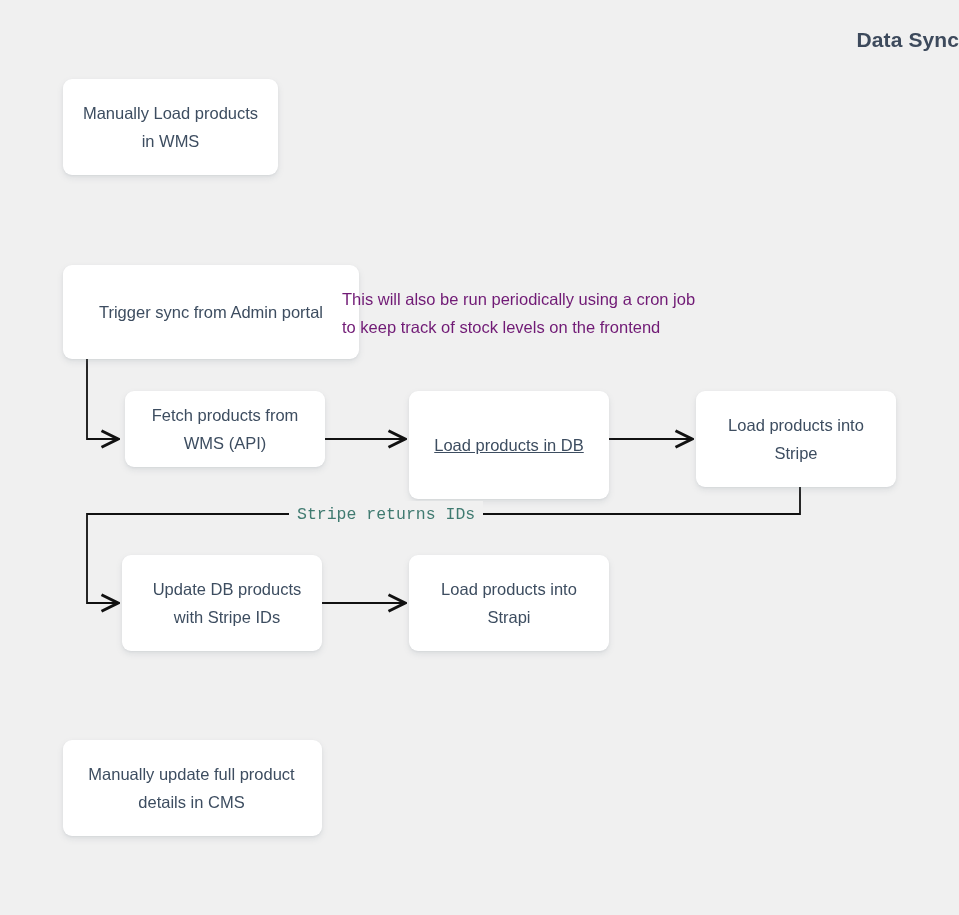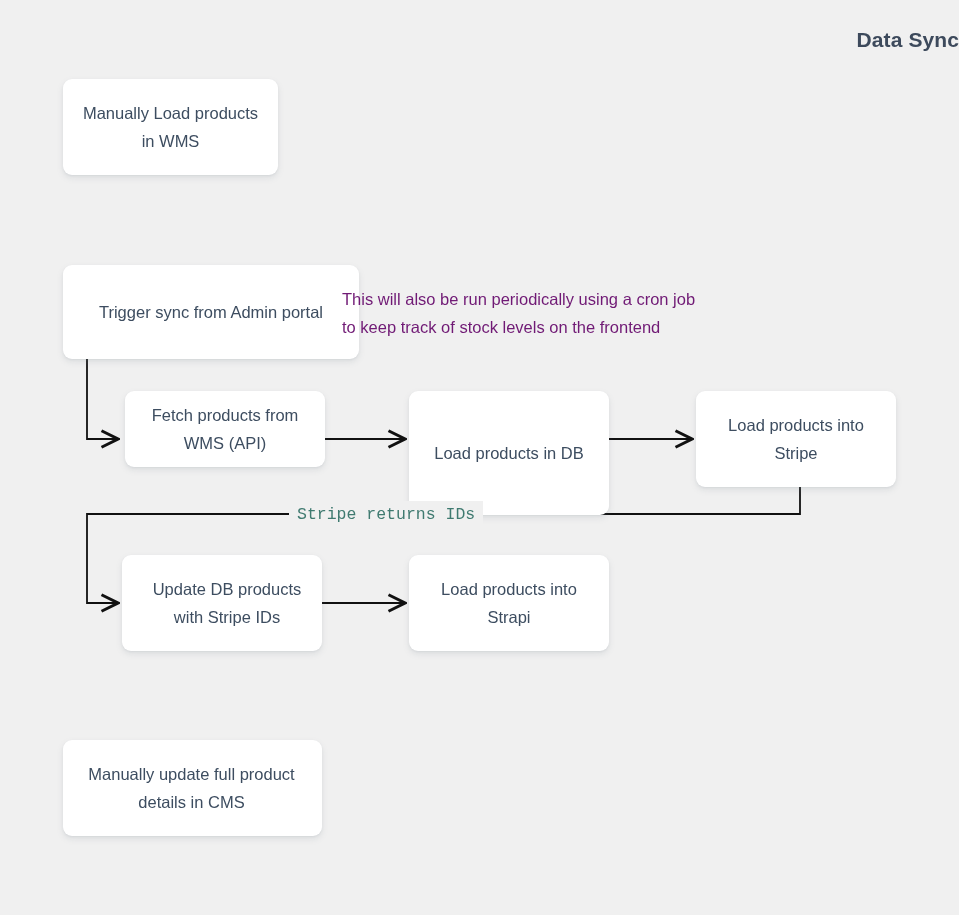--- a/index.html
+++ b/index.html
@@ -103,21 +103,21 @@
   </div>
 
   <div class="node" style="left:63px;top:265px;width:296px;height:94px;">
     <span>Trigger sync from Admin portal</span>
   </div>
 
   <div class="node" style="left:109px;top:391px;width:200px;height:76px;margin-left:16px;">
     <span>Fetch products from WMS (API)</span>
   </div>
 
-  <div class="node" style="left:409px;top:391px;width:200px;height:124px;">
+  <div class="node" style="left:409px;top:391px;width:200px;height:108px;text-decoration:underline;">
     <span>Load products in DB</span>
   </div>
 
   <div class="node" style="left:696px;top:391px;width:200px;height:96px;">
     <span>Load products into Stripe</span>
   </div>
 
   <div class="node" style="left:122px;top:555px;width:200px;height:96px;padding-left:24px;">
     <span>Update DB products with Stripe IDs</span>
   </div>

